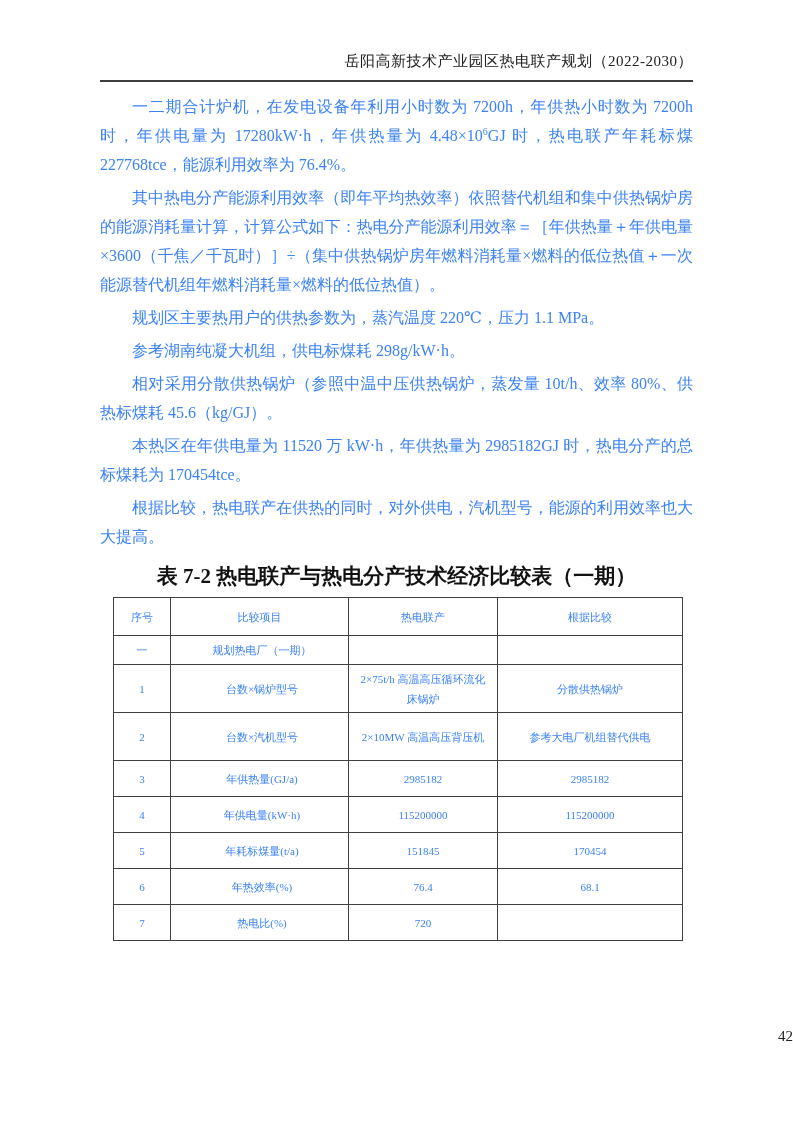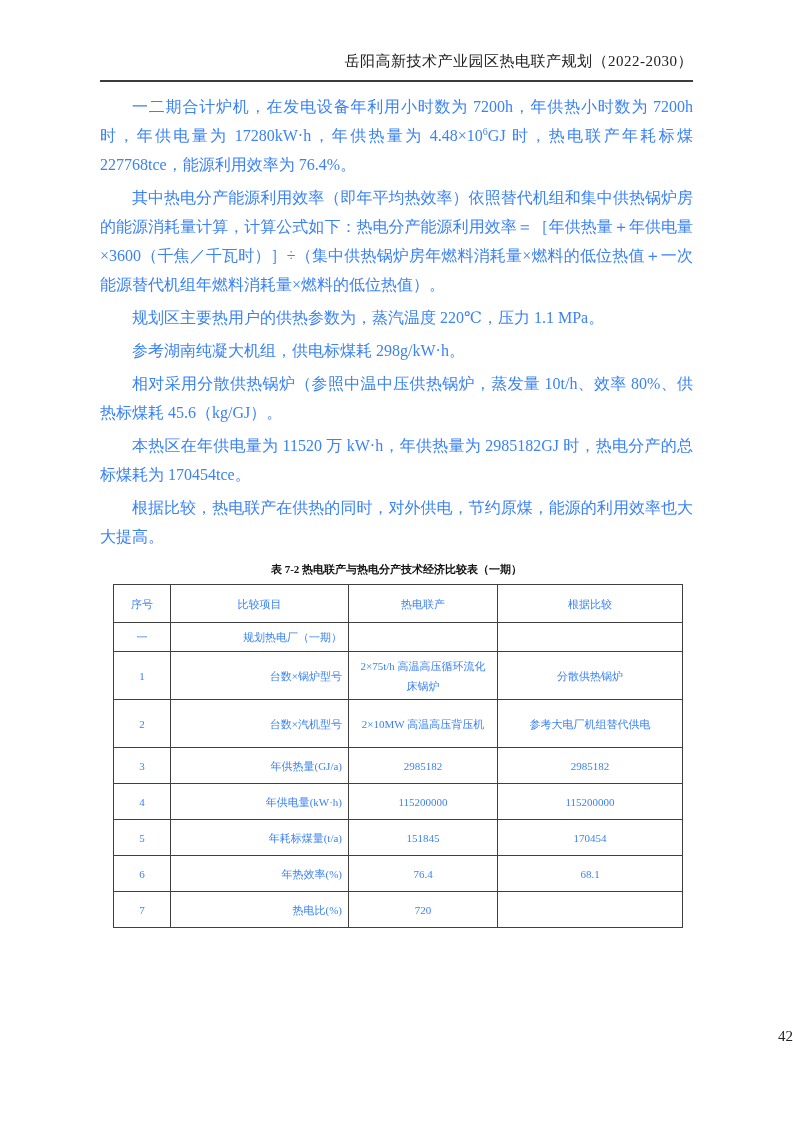--- a/index.html
+++ b/index.html
@@ -37,42 +37,42 @@
   }
   .content p sup{
     font-size:10px;
     vertical-align:super;
     line-height:0;
   }
   .table-caption{
     margin:11px 0 7px 0;
     text-align:center;
     font-weight:bold;
-    font-size:11px;
+    font-size:21px;
     color:#111;
   }
   table.cmp{
     border-collapse:collapse;
     table-layout:fixed;
     width:569px;
     margin-left:13px;
     font-size:11px;
     color:#3b82f6;
     border:1.5px solid #3f3f3f;
   }
   table.cmp th,table.cmp td{
     border:1px solid #3f3f3f;
     text-align:center;
     vertical-align:middle;
     padding:2px 6px;
     line-height:20px;
     font-weight:normal;
     overflow:hidden;
   }
-  table.cmp td.item{ text-align:right; padding-left:11px;font-family:Liberation Serif, serif; }
+  table.cmp td.item{ text-align:center; padding-left:11px;font-family:Liberation Serif, serif; }
   tr.h-head{height:38px;}
   tr.h-sm{height:29px;}
   tr.h-lg{height:48px;}
   tr.h-md{height:36px;}
   .page-number{
     position:absolute;
     left:0;right:0;
     top:1028px;
     text-align:right;
     font-size:15px;
@@ -86,21 +86,21 @@
 
   <div class="doc-header">岳阳高新技术产业园区热电联产规划（2022-2030）</div>
 
   <div class="content">
     <p><span>一二期合计炉机，在发电设备年利用小时数为 7200h，年供热小时数为 7200h 时，年供电量为 17280kW·h，年供热量为 4.48×10</span><sup>6</sup><span>GJ 时，热电联产年耗标煤 227768tce，能源利用效率为 76.4%。</span></p>
     <p>其中热电分产能源利用效率（即年平均热效率）依照替代机组和集中供热锅炉房的能源消耗量计算，计算公式如下：热电分产能源利用效率＝［年供热量＋年供电量×3600（千焦／千瓦时）］÷（集中供热锅炉房年燃料消耗量×燃料的低位热值＋一次能源替代机组年燃料消耗量×燃料的低位热值）。</p>
     <p>规划区主要热用户的供热参数为，蒸汽温度 220℃，压力 1.1 MPa。</p>
     <p>参考湖南纯凝大机组，供电标煤耗 298g/kW·h。</p>
     <p>相对采用分散供热锅炉（参照中温中压供热锅炉，蒸发量 10t/h、效率 80%、供热标煤耗 45.6（kg/GJ）。</p>
     <p>本热区在年供电量为 11520 万 kW·h，年供热量为 2985182GJ 时，热电分产的总标煤耗为 170454tce。</p>
-    <p>根据比较，热电联产在供热的同时，对外供电，节约原煤，能源的利用效率也大大提高。</p>
+    <p>根据比较，热电联产在供热的同时，对外供电，汽机型号，能源的利用效率也大大提高。</p>
 
     <div class="table-caption">表 7-2  热电联产与热电分产技术经济比较表（一期）</div>
 
     <table class="cmp">
       <colgroup>
         <col style="width:57px">
         <col style="width:178px">
         <col style="width:149px">
         <col style="width:185px">
       </colgroup>

